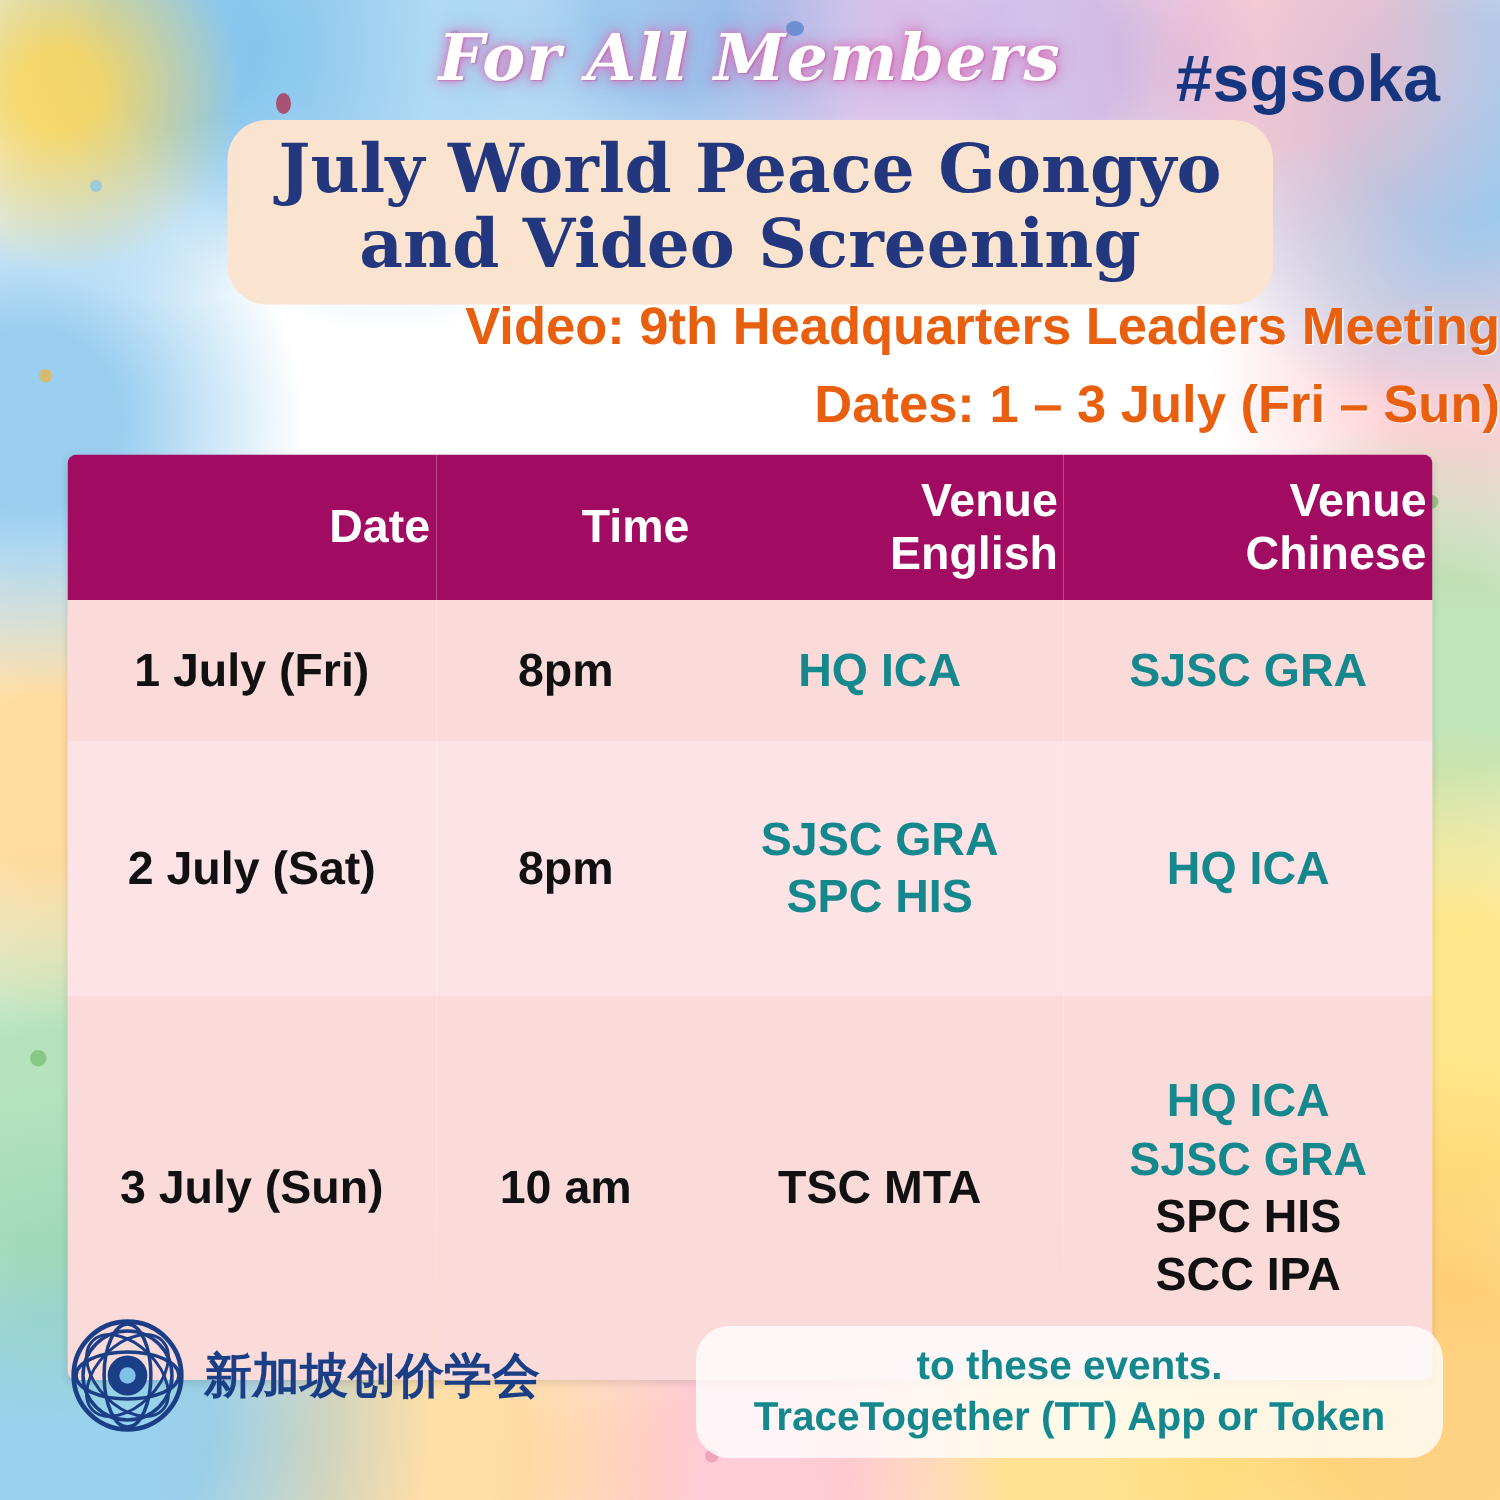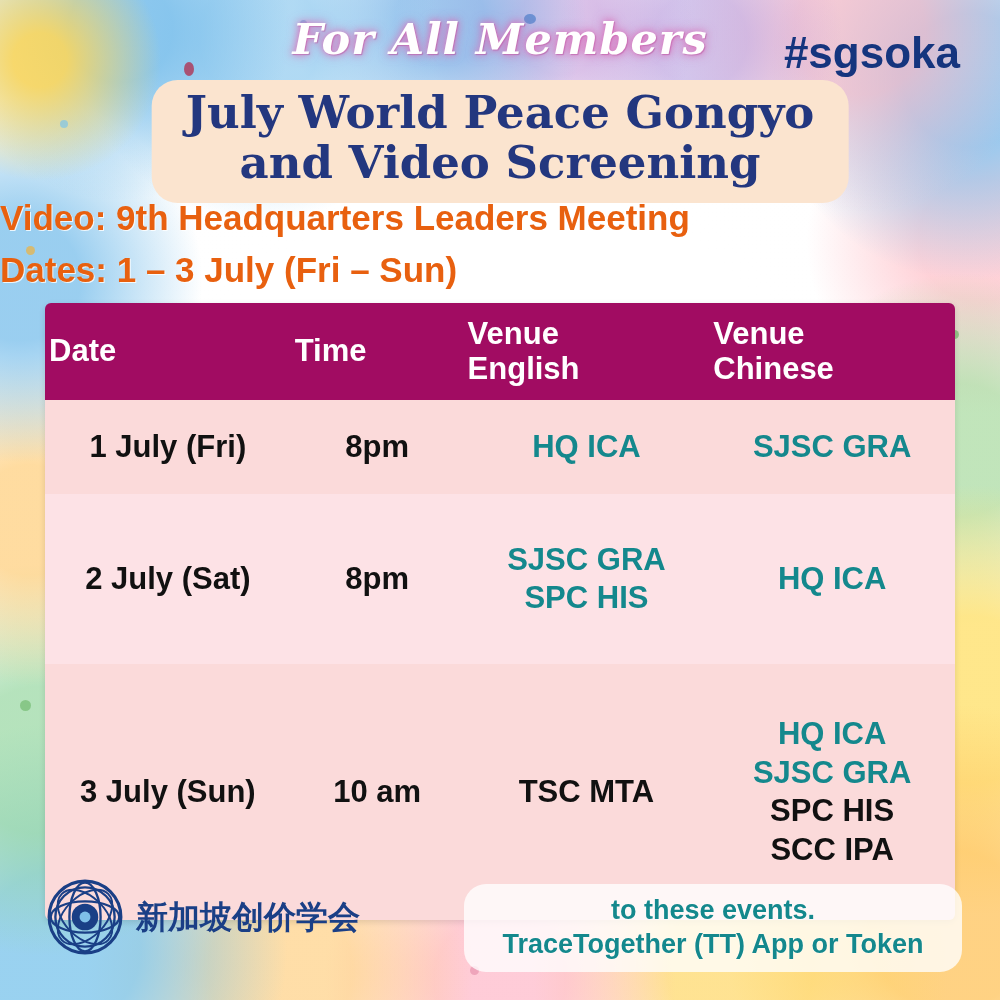--- a/index.html
+++ b/index.html
@@ -59,39 +59,39 @@
     background:#fbe4cf;border-radius:26px;
     padding:8px 34px 14px 34px;
     text-align:center;
   }
   .title-plate .line{
     font-family:"DejaVu Serif", serif;
     font-weight:bold;font-size:45px;line-height:1.12;
     color:#23377f;white-space:nowrap;
   }
   .subline{
-    position:absolute;left:0;width:100%;text-align:left;
+    position:absolute;left:0;width:100%;text-align:right;
     font-weight:bold;color:#e8600f;
     text-shadow:1px 1px 0 rgba(255,255,255,0.8);
     font-size:35px;
   }
   #video-line{top:198px;}
   #dates-line{top:250px;}
   
   .tbl-wrap{
     position:absolute;left:45px;top:303px;width:910px;
     border-radius:6px;overflow:hidden;
     box-shadow:0 2px 6px rgba(0,0,0,0.12);
   }
   table{border-collapse:collapse;width:100%;table-layout:fixed;}
   thead th{
     background:#a10c62;color:#ffffff;
     font-size:31px;font-weight:bold;
     padding:14px 4px;line-height:1.12;
-    text-align:left;vertical-align:middle;
+    text-align:right;vertical-align:middle;
   }
   tbody td{
     text-align:center;vertical-align:middle;
     font-size:31px;font-weight:bold;
     padding:14px 4px;line-height:1.25;
   }
   tbody tr.r1 td{background:#fbdada;height:66px;}
   tbody tr.r2 td{background:#fde2e6;height:142px;}
   tbody tr.r3 td{background:#fbdada;height:228px;}
   .c-date,.c-time{color:#111111;}

